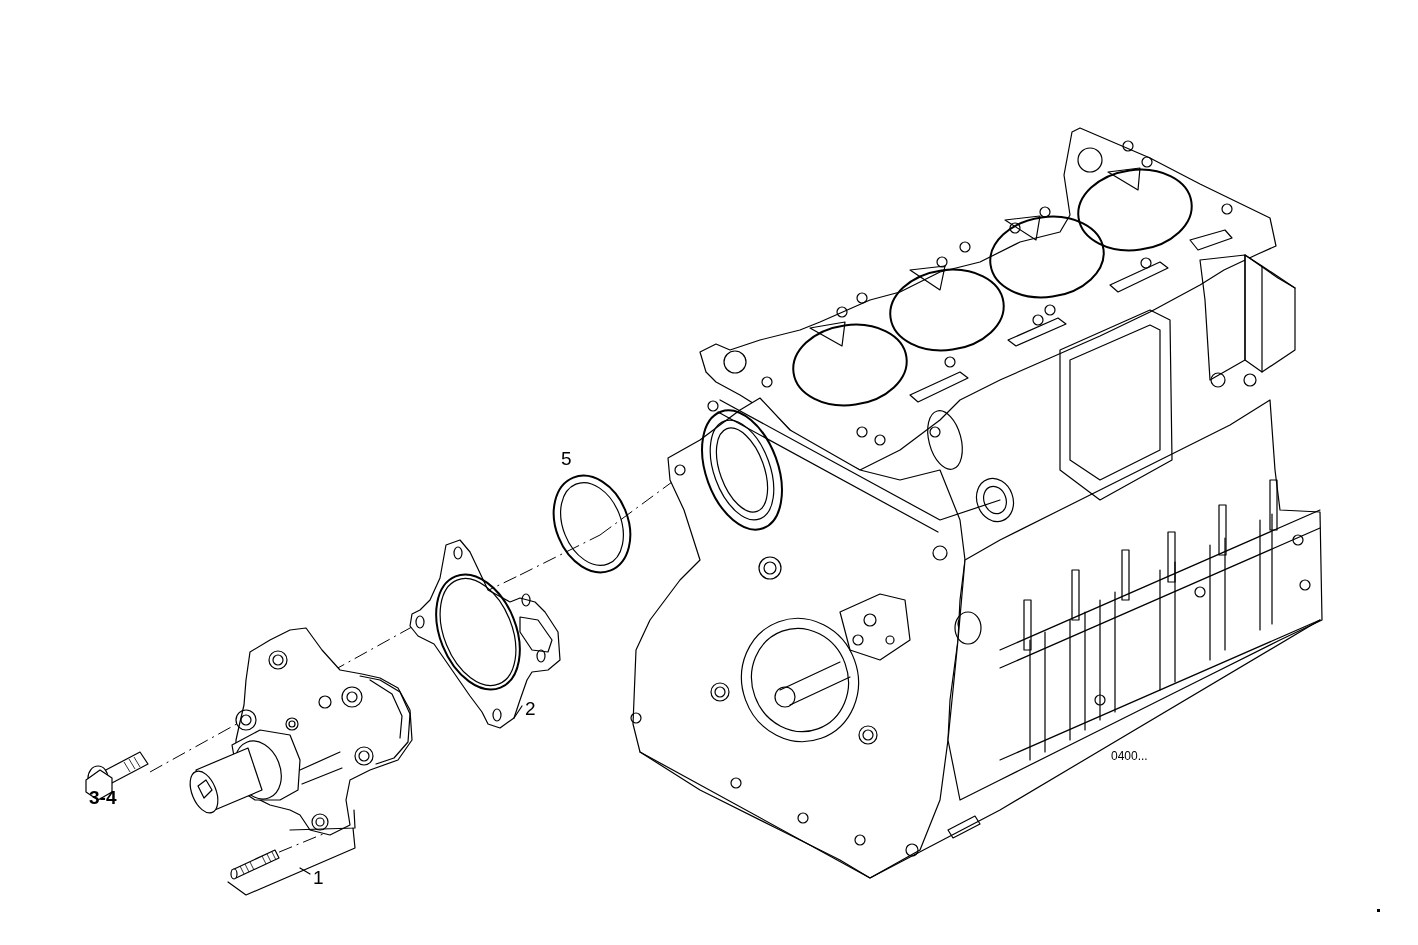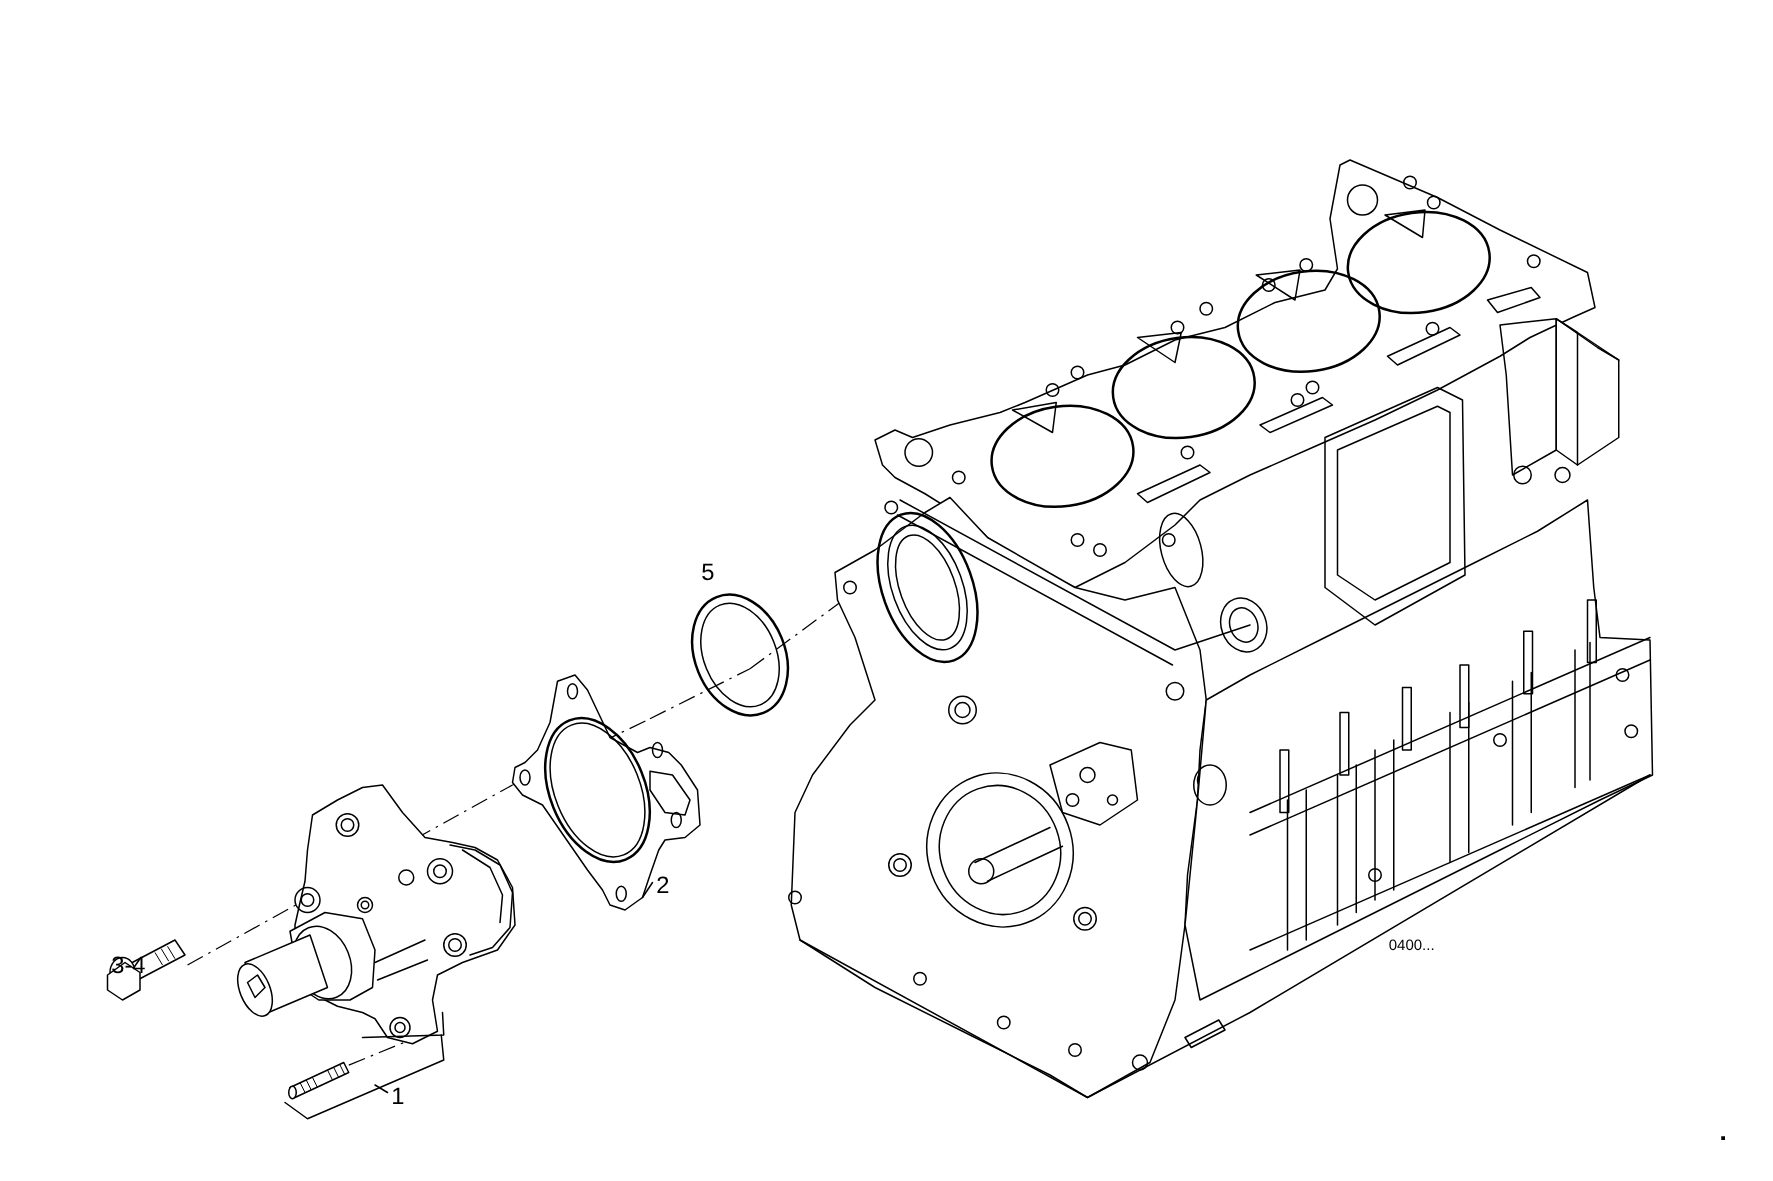--- a/index.html
+++ b/index.html
@@ -229,18 +229,18 @@
 
       <path class="ln" d="M228 882 L246 895 L355 848 L353 828"></path>
       <path class="ln" d="M300 868 L310 874"></path>
 
       <path class="ln" d="M514 718 L522 706"></path>
     </g>
   </svg>
 
   <div class="label" style="left:561px; top:449px;">5</div>
   <div class="label" style="left:525px; top:699px;">2</div>
-  <div class="label" style="left:89px; top:763px;">3-4</div>
+  <div class="label" style="left:89px; top:788px;font-weight:bold;">3-4</div>
   <div class="label" style="left:313px; top:868px;">1</div>
   <div class="label ref" style="left:1111px; top:750px;">0400...</div>
 
   <div class="dot" style="left:1377px; top:909px;"></div>
 </div>
 
 </body></html>

